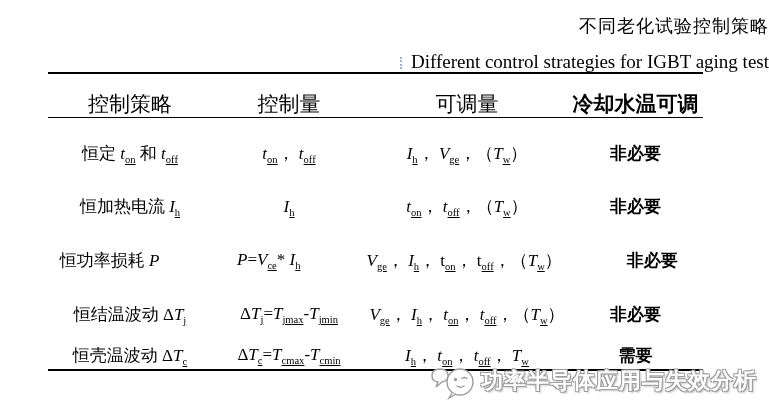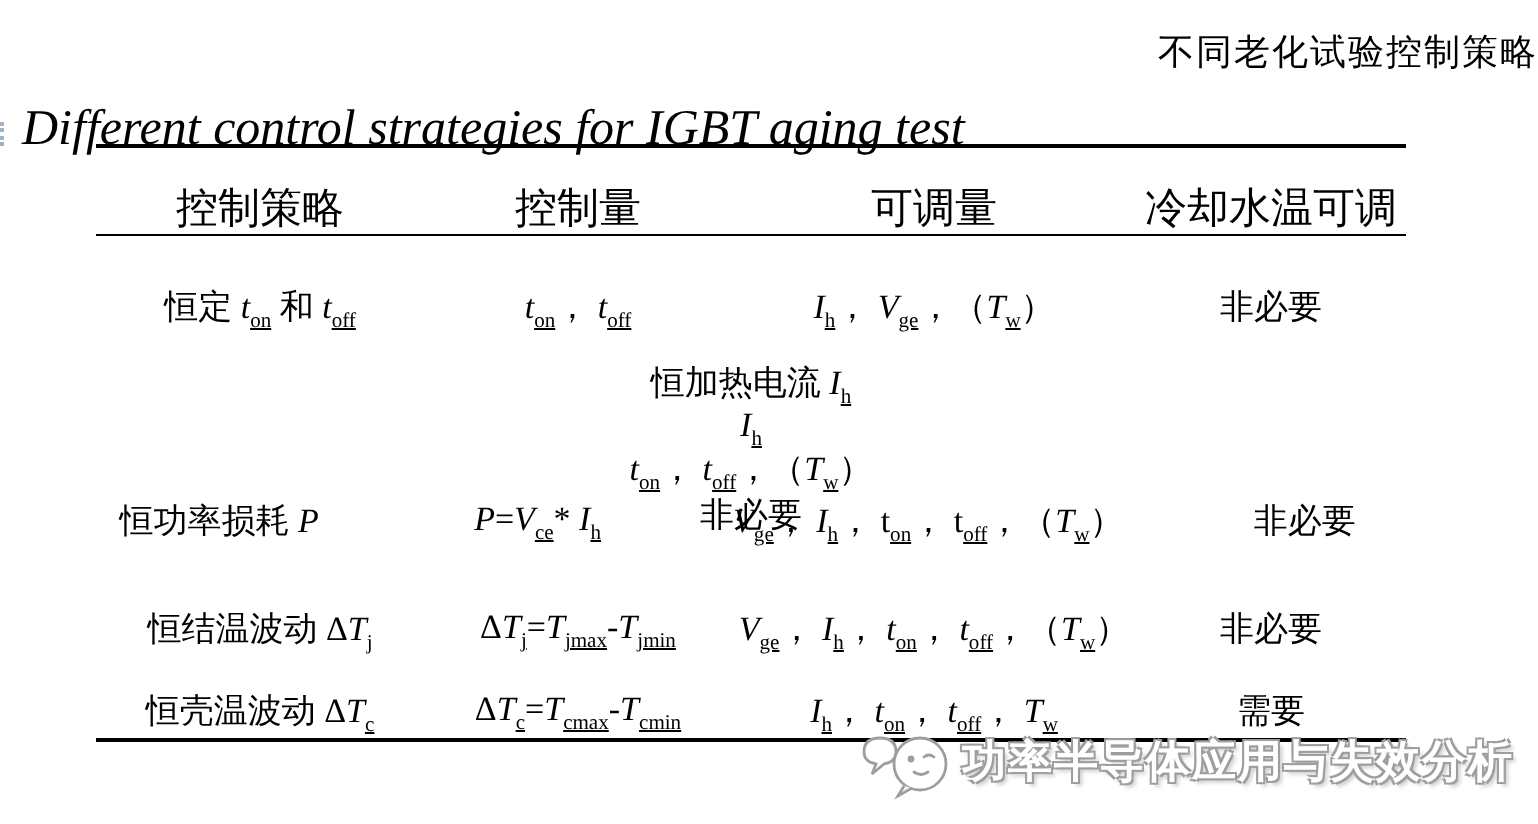--- a/index.html
+++ b/index.html
@@ -12,23 +12,22 @@
     color: #000000;
   }
   .title-cn {
     position: absolute; top: 14px; left: 0; width: 100%;
     text-align: right;
     font-size: 18px;
     letter-spacing: 1px;
   }
   .caption-row {
     position: absolute; top: 51px; left: 0; width: 100%;
-    text-align: left;
-    font-size: 25px;
-    font-style: italic;
+    text-align: right;
+    font-size: 19px;
   }
   .crop-mark {
     display: inline-block;
     width: 2px; height: 12px;
     border-left: 2px dotted #9fb4c8;
     margin-right: 7px;
     vertical-align: -1px;
   }
   
   .tbl {
@@ -42,29 +41,29 @@
     border-bottom: 1.5px solid #000;
     font-size: 21px;
   }
   .tbody { border-bottom: 2px solid #000; }
   .trow {
     display: flex; align-items: center;
     box-sizing: border-box;
     font-size: 17px;
   }
   .trow:nth-child(1) { height: 62px; padding-top: 8px; }
-  .trow:nth-child(2) { height: 53px; flex-direction: column; }
+  .trow:nth-child(2) { height: 53px; }
   .trow:nth-child(3) { height: 54px; gap: 40px; }
   .trow:nth-child(4) { height: 54px; justify-content: space-between; }
   .trow:nth-child(5) { height: 28px; }
   .c  { text-align: center; box-sizing: border-box; white-space: nowrap; }
   .c1 { width: 164px; }
   .c2 { width: 154px; }
   .c3 { width: 202px; }
-  .c4 { width: 135px; }
+  .c4 { width: 135px; font-weight: bold; }
   .c i   { font-style: italic; }
   .c sub { font-size: 0.62em; line-height: 0; text-decoration: underline; }
   
   .wm {
     position: absolute; right: 12px; top: 366px;
     display: flex; align-items: flex-start; gap: 3px;
   }
   .wm-text {
     font-family: "Liberation Sans", "DejaVu Sans", sans-serif;
     font-size: 22px;

